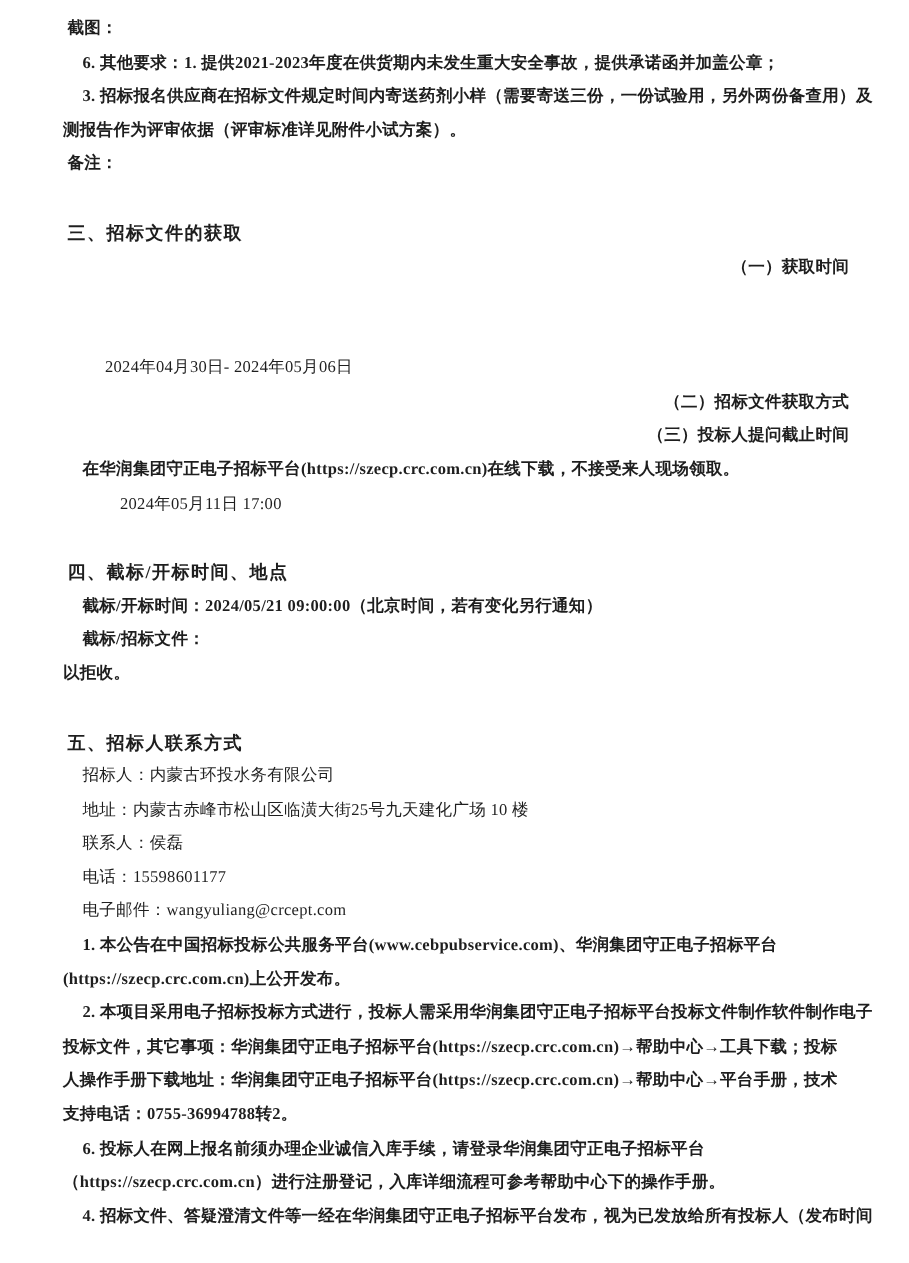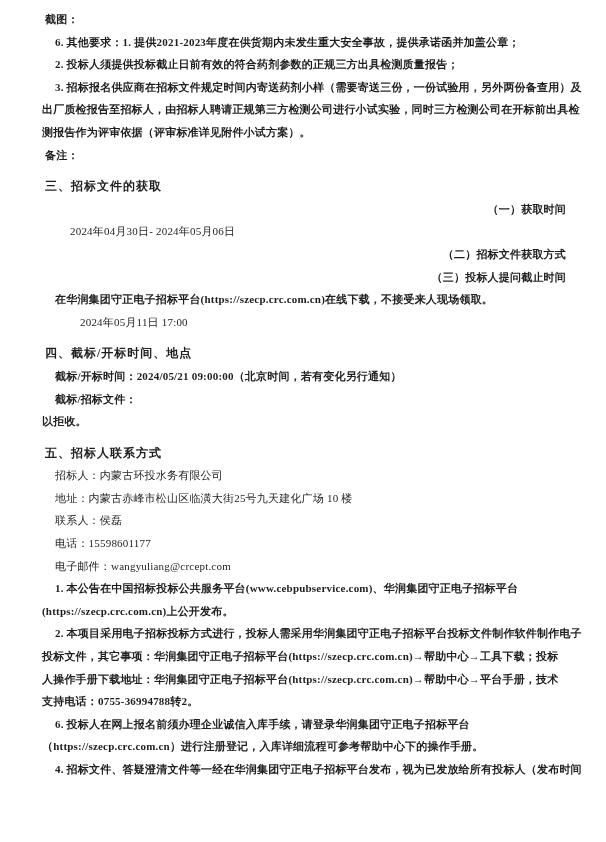--- a/index.html
+++ b/index.html
@@ -27,37 +27,35 @@
     height: 22.6px;
     white-space: nowrap;
     letter-spacing: 0.2px;
   }
   
   .cont  { padding-left: 0; }
   .label { padding-left: 3px; }
   .item  { padding-left: 13px; }
   .h     { padding-left: 3px; }
   .sub   { padding-left: 21px; text-align: right; }
-  .date  { padding-left: 28px; }
+  .date  { padding-left: 28px; margin-top: 45px; }
   .date2 { padding-left: 38px; }
   
   .bold  { font-weight: 700; }
   
-  .hd    { margin-top: 9px; font-size: 12px; letter-spacing: 1px; }
+  .hd    { margin-top: 23px; font-size: 12px; letter-spacing: 1px; }
 </style>
 </head>
 <body>
 
 <div class="page">
   <div id="doc-lines">
       <div class="line label bold">截图：</div>
       <div class="line item bold">6. 其他要求：1. 提供2021-2023年度在供货期内未发生重大安全事故，提供承诺函并加盖公章；</div>
-      <div class="line item bold">2. 投标人须提供投标截止日前有效的符合药剂参数的正规三方出具检测质量报告；</div>
       <div class="line item bold">3. 招标报名供应商在招标文件规定时间内寄送药剂小样（需要寄送三份，一份试验用，另外两份备查用）及</div>
-      <div class="line cont bold">出厂质检报告至招标人，由招标人聘请正规第三方检测公司进行小试实验，同时三方检测公司在开标前出具检</div>
       <div class="line cont bold">测报告作为评审依据（评审标准详见附件小试方案）。</div>
       <div class="line label bold">备注：</div>
       <div class="line h bold hd">三、招标文件的获取</div>
       <div class="line sub bold">（一）获取时间</div>
       <div class="line date">2024年04月30日- 2024年05月06日</div>
       <div class="line sub bold">（二）招标文件获取方式</div>
       <div class="line sub bold">（三）投标人提问截止时间</div>
       <div class="line item bold">在华润集团守正电子招标平台(https://szecp.crc.com.cn)在线下载，不接受来人现场领取。</div>
       <div class="line date2">2024年05月11日 17:00</div>
       <div class="line h bold hd">四、截标/开标时间、地点</div>

